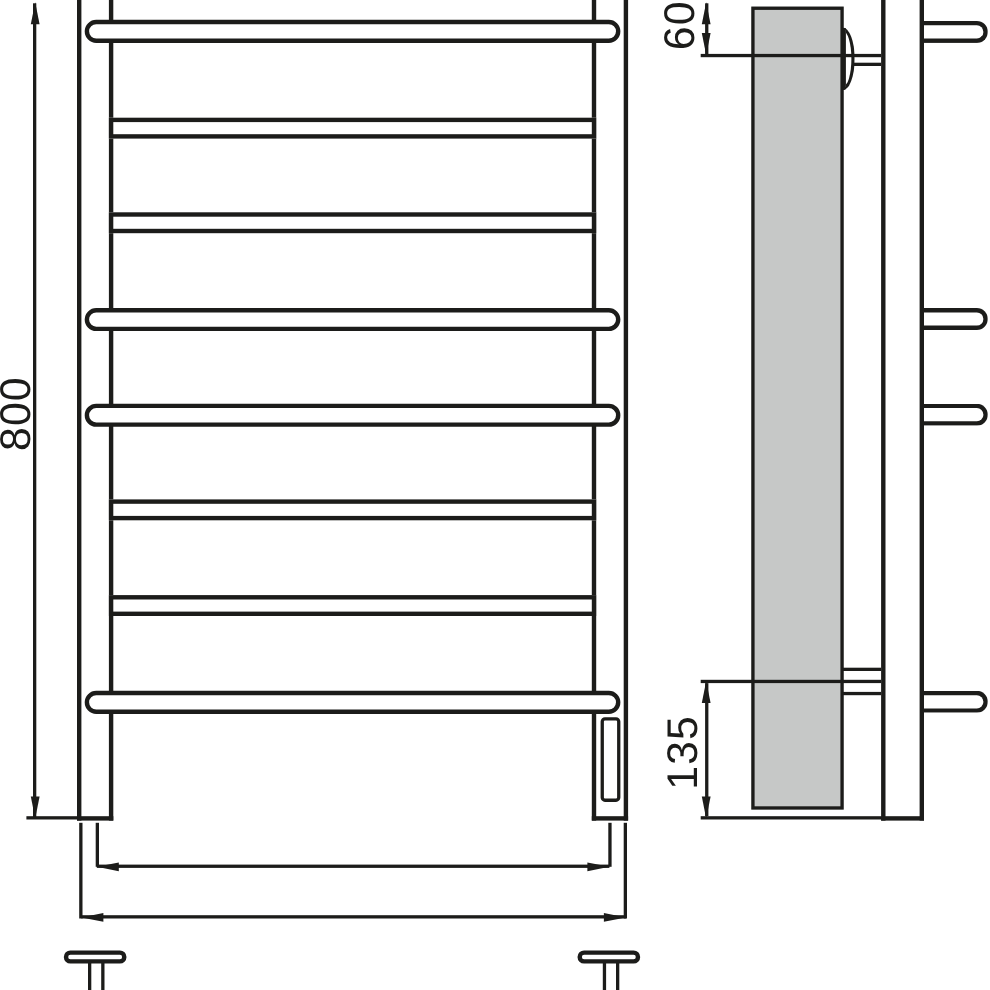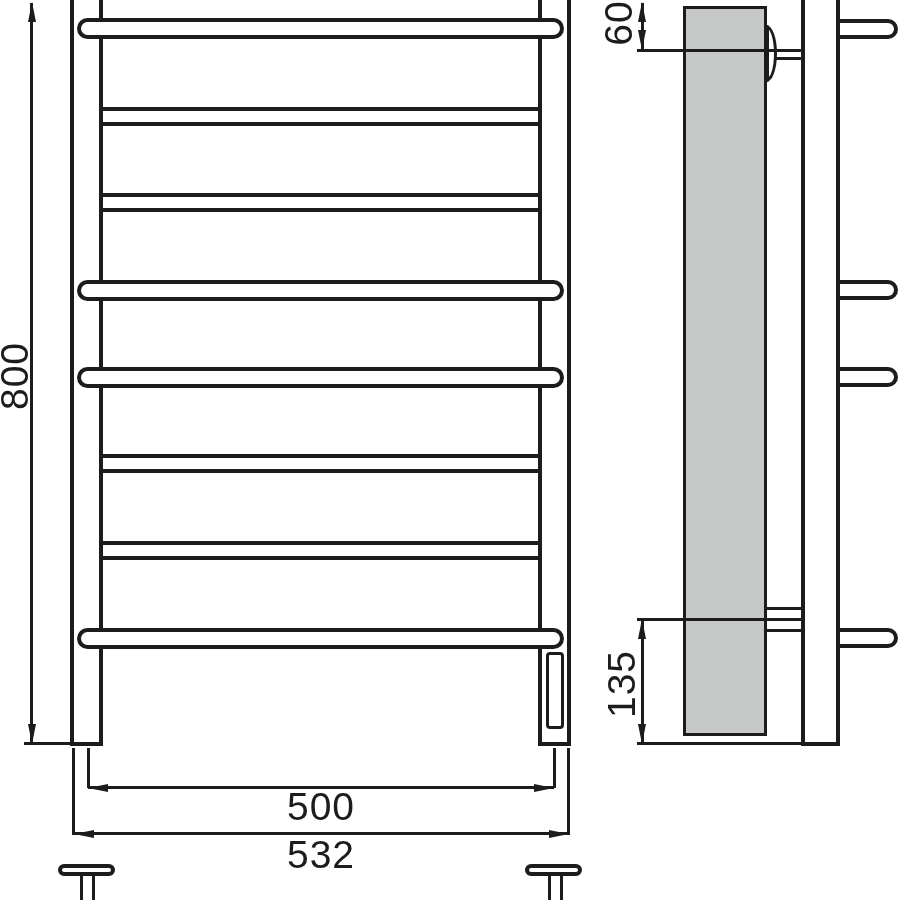--- a/index.html
+++ b/index.html
@@ -98,26 +98,24 @@
     <div class="abs dim-label rot" style="left:-46px;top:356px;">800</div>
 
     <div class="abs vl" style="left:72px;top:748px;height:87px;"></div>
     <div class="abs vl" style="left:87px;top:748px;height:40px;"></div>
     <div class="abs vl" style="left:553px;top:748px;height:40px;"></div>
     <div class="abs vl" style="left:567px;top:748px;height:87px;"></div>
 
     <div class="abs hl" style="left:88px;top:786px;width:466px;"></div>
     <div class="abs ar-left" style="left:88px;top:784px;"></div>
     <div class="abs ar-right" style="left:534px;top:784px;"></div>
-    <div class="abs dim-label" style="left:261px;top:786px;">500</div>
 
     <div class="abs hl" style="left:74px;top:832px;width:495px;"></div>
     <div class="abs ar-left" style="left:74px;top:830px;"></div>
     <div class="abs ar-right" style="left:549px;top:830px;"></div>
-    <div class="abs dim-label" style="left:261px;top:834px;">532</div>
   </div>
 
   <div class="layer">
     <div class="abs foot-cap" style="left:58px;top:864px;width:57px;height:12px;"></div>
     <div class="abs foot-stem" style="left:80px;top:875px;width:15px;height:25px;"></div>
     <div class="abs foot-cap" style="left:525px;top:864px;width:57px;height:12px;"></div>
     <div class="abs foot-stem" style="left:548px;top:875px;width:15px;height:25px;"></div>
   </div>
 
 </div>

